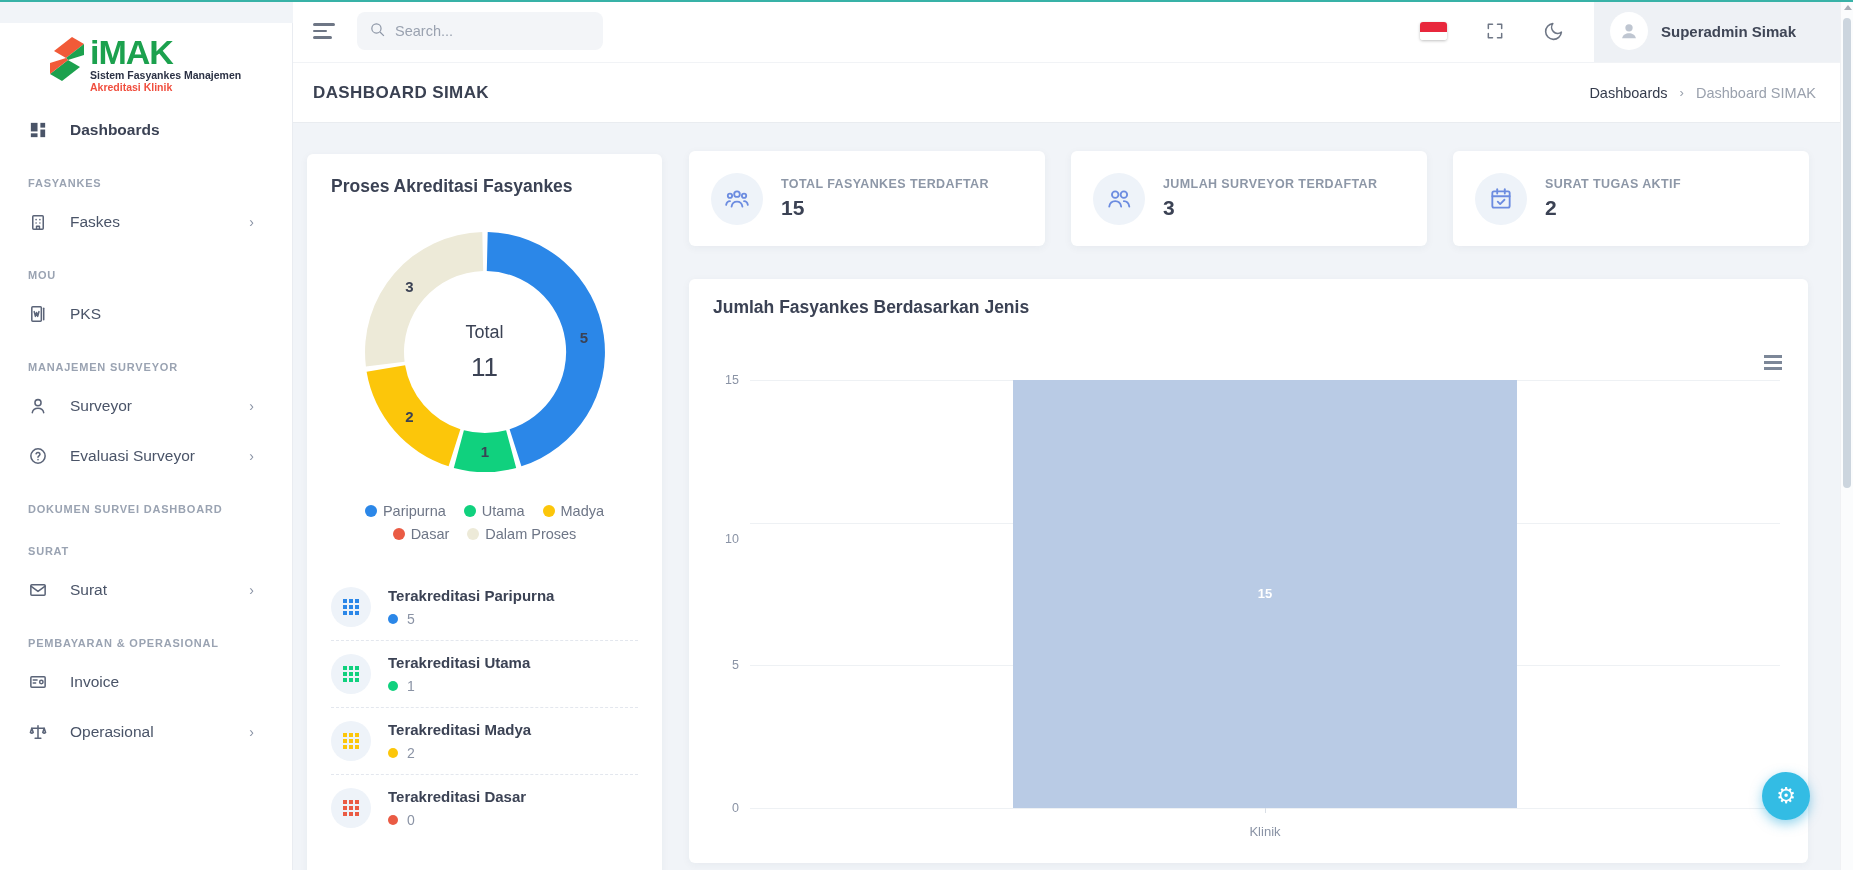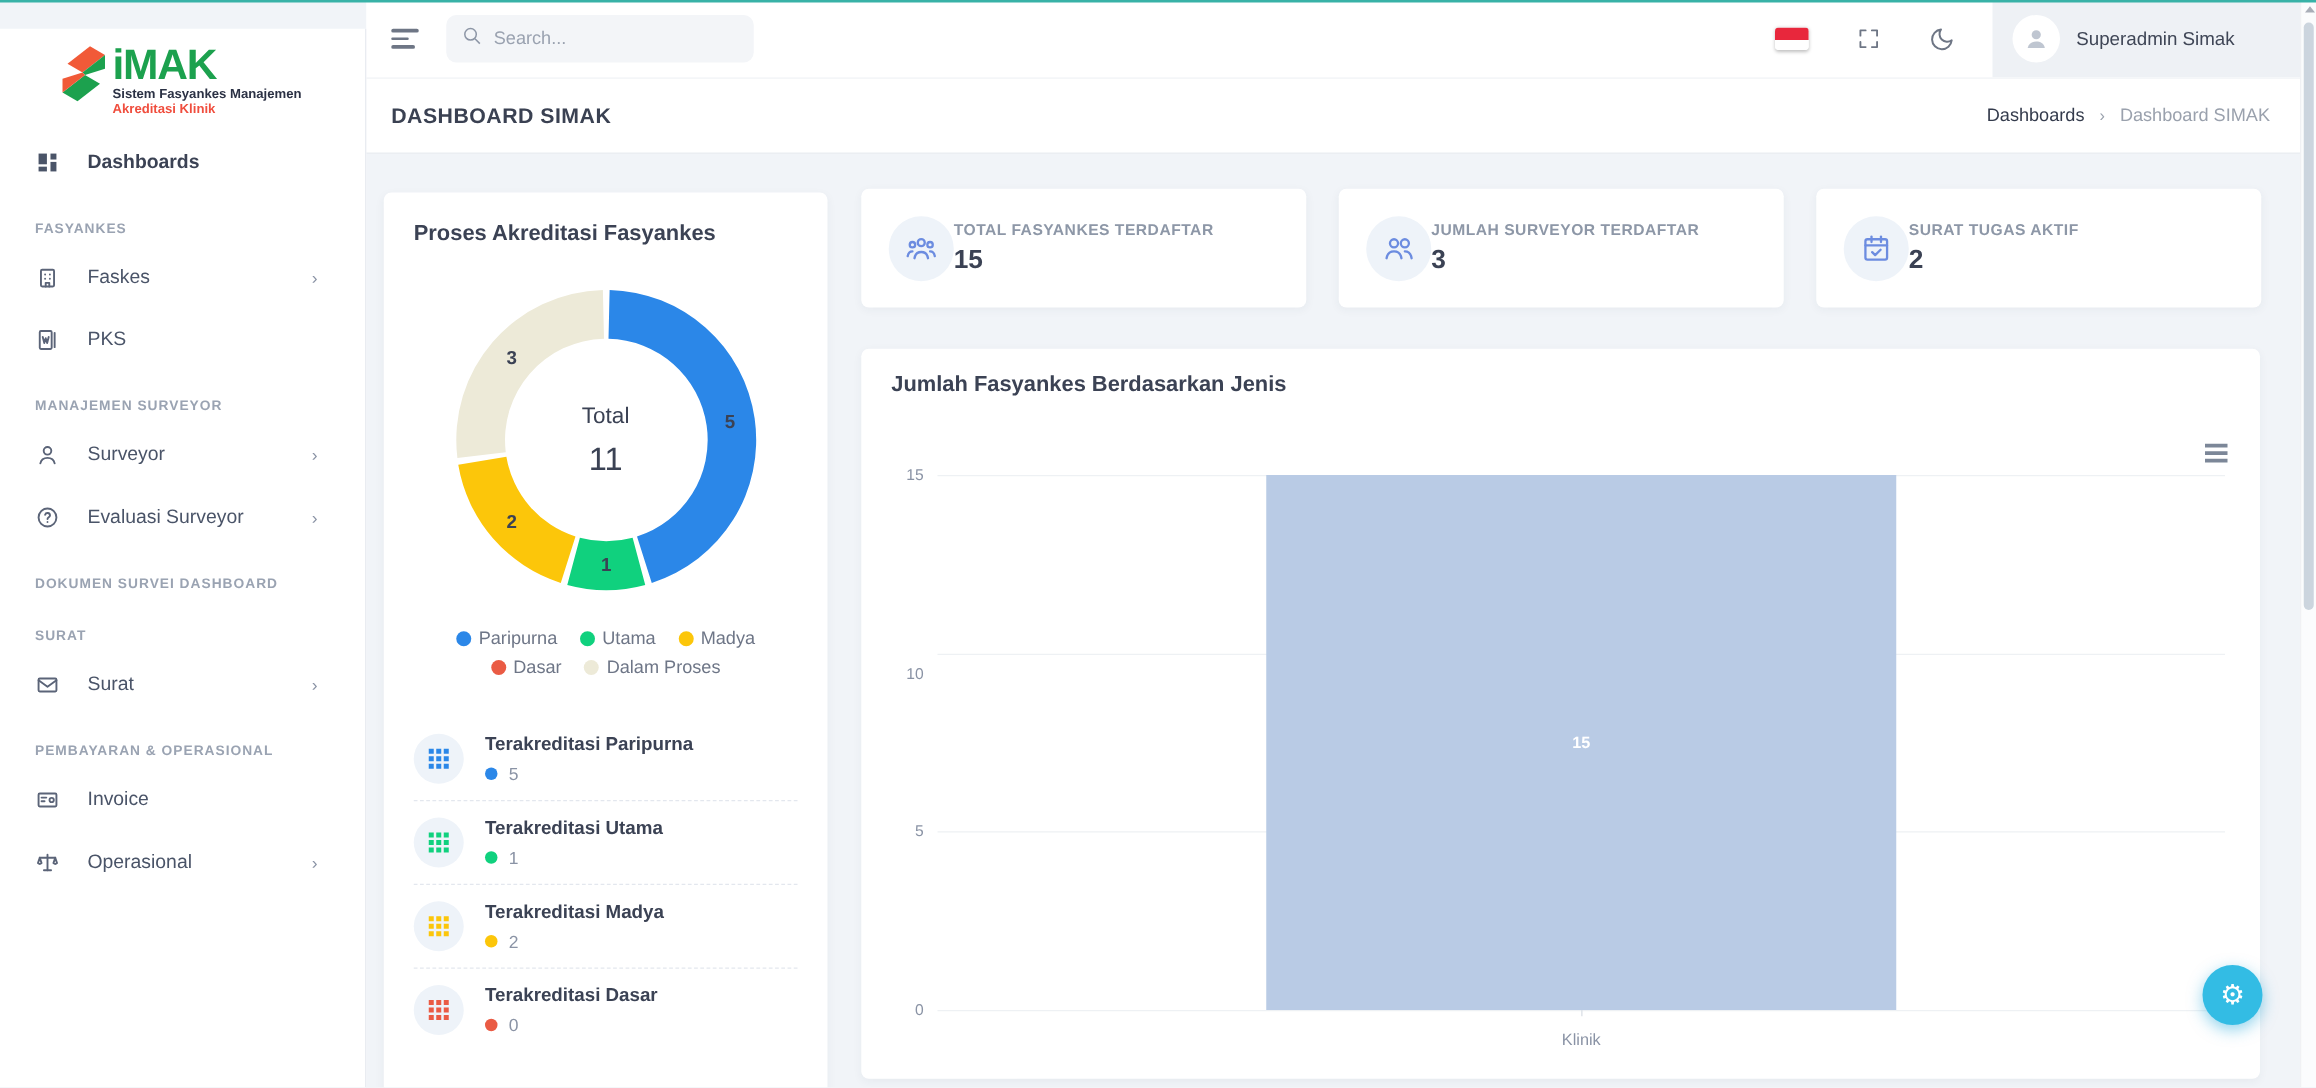--- a/index.html
+++ b/index.html
@@ -36,21 +36,21 @@
   .searchbox input::placeholder { color:#9aa2b0; }
   .top-icons { margin-left:auto; display:flex; align-items:center; gap:38px; }
   .flag { width:27px; height:18px; border-radius:3px; overflow:hidden; box-shadow:0 1px 3px rgba(0,0,0,.25); cursor:pointer; }
   .flag .fr { height:58%; background:#e8273c; }
   .flag .fw { height:42%; background:#fff; }
   .icon-btn { cursor:pointer; display:flex; align-items:center; }
   .icon-btn svg { stroke:#6e7685; fill:none; stroke-width:1.8; stroke-linecap:round; stroke-linejoin:round; }
   .user-chip { margin-left:30px; height:62px; background:#eef1f5; display:flex; align-items:center; padding:0 26px 0 16px; gap:13px; min-width:246px; cursor:pointer; }
   .avatar { width:38px; height:38px; border-radius:50%; background:#fff; display:flex; align-items:center; justify-content:center; }
   .avatar svg { fill:#bfc6d1; }
-  .user-name { font-size:15px; color:#3f4656; font-weight:400; }
+  .user-name { font-size:15px; color:#3f4656; font-weight:700; }
 
   .pagebar { height:60px; background:#fff; border-top:1px solid #f1f3f6; box-shadow:0 1px 0 #e9ecf0; display:flex; align-items:center; justify-content:space-between; padding:0 24px 0 20px; position:relative; z-index:5; }
   .page-title { font-size:17px; font-weight:800; color:#3a4152; letter-spacing:.4px; }
   .breadcrumb { display:flex; align-items:center; gap:12px; font-size:14.5px; }
   .bc-active { color:#343b4c; font-weight:500; cursor:pointer; }
   .bc-sep { color:#9aa1ad; font-size:13px; }
   .bc-current { color:#9aa1ad; }
 
   .content { position:absolute; left:0; right:0; top:122px; bottom:0; background:#f1f4f8; overflow:hidden; }
   .card { background:#fff; border-radius:6px; box-shadow:0 2px 8px rgba(40,52,70,.05); position:absolute; }
@@ -70,21 +70,21 @@
   .status-item + .status-item { border-top:1px dashed #e3e7ee;text-align:center; }
   .si-icon { width:40px; height:40px; border-radius:50%; background:#eef3f9; display:flex; align-items:center; justify-content:center; flex:0 0 40px; }
   .mini-grid { display:grid; grid-template-columns:repeat(3,4px); gap:2px; }
   .mini-grid i { width:4px; height:4px; display:block; }
   .si-title { font-size:15px; font-weight:700; color:#3b4254; }
   .si-countrow { display:flex; align-items:center; gap:9px; margin-top:7px; }
   .si-dot { width:10px; height:10px; border-radius:50%; }
   .si-count { font-size:14px; color:#8a93a5; }
 
   
-  .stat-card { width:356px; height:95px; top:29px; display:flex; align-items:center; padding:0 22px; }
+  .stat-card { width:356px; height:95px; top:29px; display:flex; align-items:center; gap:18px; padding:0 22px; }
   .stat-icon { width:52px; height:52px; border-radius:50%; background:#eef3f9; display:flex; align-items:center; justify-content:center; flex:0 0 52px; }
   .stat-icon svg { stroke:#6c8ce0; fill:none; stroke-width:1.7; stroke-linecap:round; stroke-linejoin:round; }
   .stat-label { font-size:12.5px; font-weight:600; color:#8d97a7; letter-spacing:.4px; }
   .stat-value { font-size:21px; font-weight:700; color:#3b4254; margin-top:5px; }
 
   
   .bar-card { left:396px; top:157px; width:1119px; height:584px; padding:18px 24px; }
   .chart-menu { position:absolute; top:76px; right:26px; display:flex; flex-direction:column; gap:3px; cursor:pointer; }
   .chart-menu span { width:18px; height:3px; background:#7c8798; display:block; }
   .plot { position:absolute; left:0; top:0; right:0; bottom:0; }
@@ -144,20 +144,21 @@
             <line x1="8.5" y1="8" x2="8.5" y2="8.01"></line>
             <line x1="12.5" y1="8" x2="12.5" y2="8.01"></line>
             <line x1="8.5" y1="11.5" x2="8.5" y2="11.51"></line>
             <line x1="12.5" y1="11.5" x2="12.5" y2="11.51"></line>
             <path d="M9 18v-3h3v3"></path>
           </svg>
         </span>
         <span>Faskes</span>
         <span class="chev">›</span>
       </div>
+      <div class="nav-section">MOU</div>
       <div class="nav-item">
         <span class="nicon">
           <svg width="20" height="20" viewBox="0 0 21 21">
             <rect x="4" y="3" width="10" height="15" rx="1"></rect>
             <path d="M6.5 8l1.3 5 1.2-4 1.2 4 1.3-5"></path>
             <path d="M16.5 4.5v12"></path>
           </svg>
         </span>
         <span>PKS</span>
       </div>

